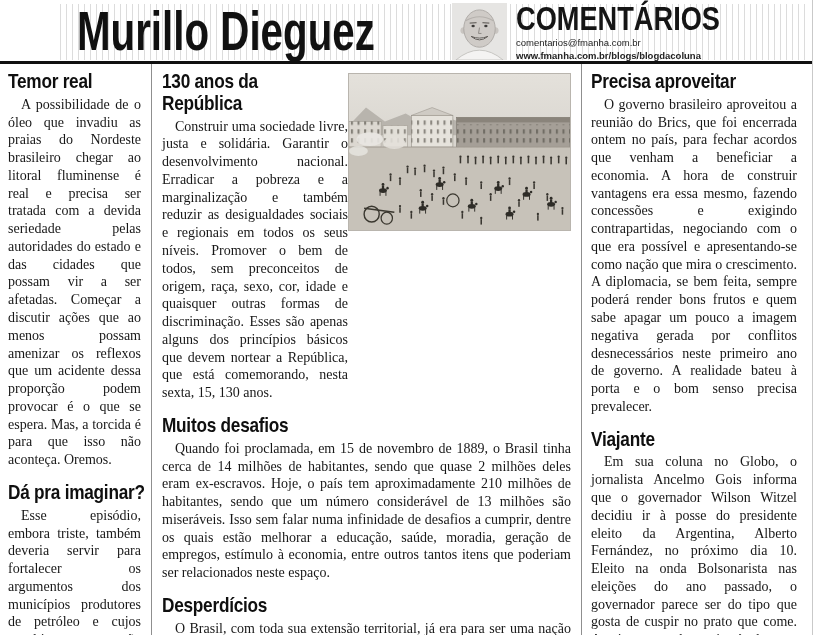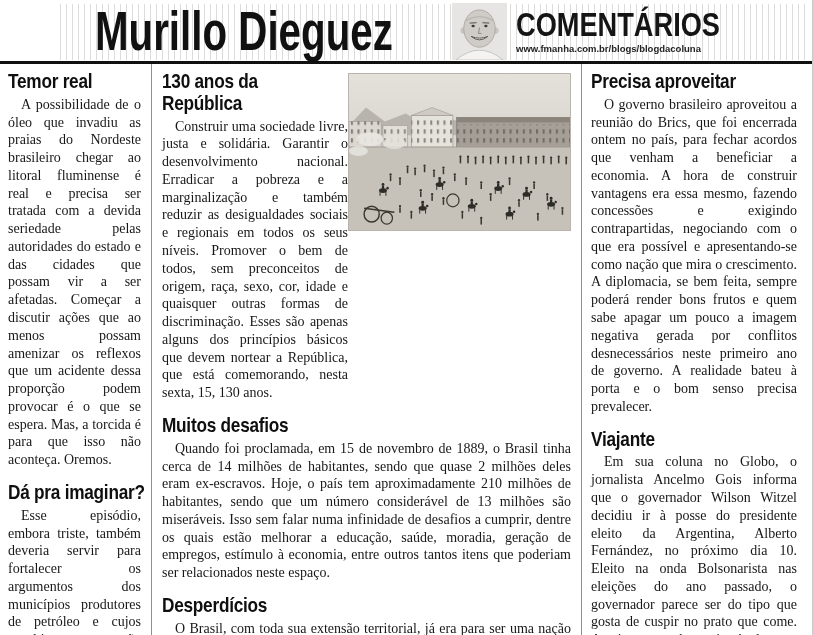--- a/index.html
+++ b/index.html
@@ -2,21 +2,21 @@
 <html lang="pt-BR"><head>
 <meta charset="utf-8">
 <style>
   html,body{margin:0;padding:0;background:#ffffff;}
   .page{position:relative;width:813px;height:635px;overflow:hidden;background:#fff;color:#171717;
         font-family:"Liberation Serif","DejaVu Serif",serif;border-right:1px solid #c9c9c9;box-sizing:border-box;}
   
   .masthead-bar{position:relative;height:61px;border-bottom:3px solid #101010;display:flex;align-items:center;}
   .pinstripes{position:absolute;left:55px;right:5px;top:4px;bottom:1px;
         background:repeating-linear-gradient(90deg,#ffffff 0 5px,#dcdcdc 5px 6px);}
-  .masthead-title{position:relative;flex:1;text-align:right;margin:0;line-height:1;
+  .masthead-title{position:relative;flex:1;text-align:center;margin:0;line-height:1;
         font-family:"Liberation Sans","DejaVu Sans",sans-serif;font-weight:700;font-size:56px;color:#111;}
   .masthead-title .cond{display:inline-block;transform:scaleX(.72);transform-origin:50% 50%;white-space:nowrap;}
   .avatar{position:relative;width:57px;height:57px;flex:none;margin-top:2px;}
   .section-block{position:relative;width:296px;flex:none;padding-left:8px;line-height:1;}
   .section-title{font-family:"Liberation Sans","DejaVu Sans",sans-serif;font-weight:700;font-size:34px;color:#151515;margin:0 0 2px;}
   .section-title .cond{display:inline-block;transform:scaleX(.80);transform-origin:0 50%;white-space:nowrap;}
   .collab{font-family:"Liberation Sans","DejaVu Sans",sans-serif;font-weight:700;font-size:10.5px;margin-top:1px;}
   .contact{font-family:"Liberation Sans","DejaVu Sans",sans-serif;font-size:9.5px;margin-top:3px;color:#222;}
   .contact.b{font-weight:700;}
   
@@ -59,20 +59,21 @@
         <ellipse cx="21.5" cy="23.5" rx="1.7" ry="1.3" fill="#3c3a38"></ellipse>
         <ellipse cx="34.5" cy="23.5" rx="1.7" ry="1.3" fill="#3c3a38"></ellipse>
         <path d="M18,20.5 L25,20" stroke="#6e6a66" stroke-width="1.2"></path>
         <path d="M31,20 L38,20.5" stroke="#6e6a66" stroke-width="1.2"></path>
         <path d="M28,25 L27,31 L30,31" stroke="#8d8985" stroke-width="1" fill="none"></path>
         <path d="M19.5,34 Q28,41 36.5,34 Q28,37.5 19.5,34 Z" fill="#efeeec" stroke="#5d5955" stroke-width="1"></path>
       </svg>
     </div>
     <div class="section-block">
       <div class="section-title"><span class="cond">COMENTÁRIOS</span></div>
+      <div class="contact">comentarios@fmanha.com.br</div>
       <div class="contact b">www.fmanha.com.br/blogs/blogdacoluna</div>
     </div>
   </header>
 
   <main class="cols">
 
     <section class="col col-left">
       <article>
         <h2 class="first">Temor real</h2>
         <p class="body">A possibilidade de o óleo que invadiu as praias do Nordeste brasileiro chegar ao litoral fluminense é real e precisa ser tratada com a devida seriedade pelas autoridades do estado e das cidades que possam vir a ser afetadas. Começar a discutir ações que ao menos possam amenizar os reflexos que um acidente dessa proporção podem provocar é o que se espera. Mas, a torcida é para que isso não aconteça. Oremos.</p>

